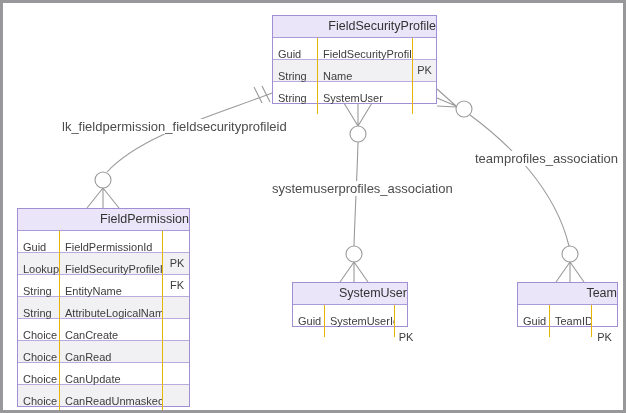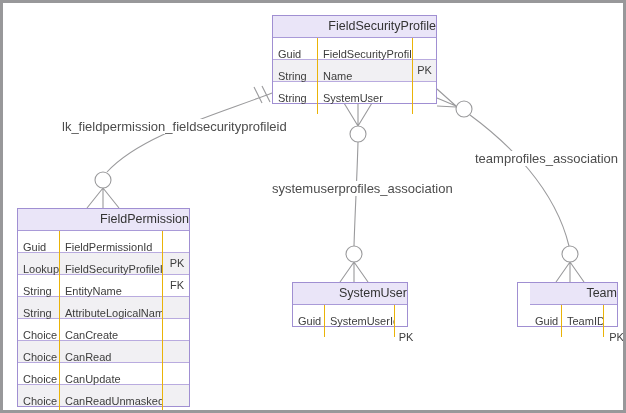--- a/index.html
+++ b/index.html
@@ -144,21 +144,21 @@
     <div class="entity-header">SystemUser</div>
     <div class="rows">
         <div class="row">
           <div class="cell type">Guid</div>
           <div class="cell field">SystemUserId</div>
           <div class="cell key">PK</div>
         </div>
       </div>
   </div>
 
-  <div class="entity team" style="left:514px; top:279px; width:101px;padding-left:12px;">
+  <div class="entity team" style="left:514px; top:279px; width:101px;">
     <div class="entity-header">Team</div>
     <div class="rows">
         <div class="row">
           <div class="cell type">Guid</div>
           <div class="cell field">TeamID</div>
           <div class="cell key">PK</div>
         </div>
       </div>
   </div>
 

